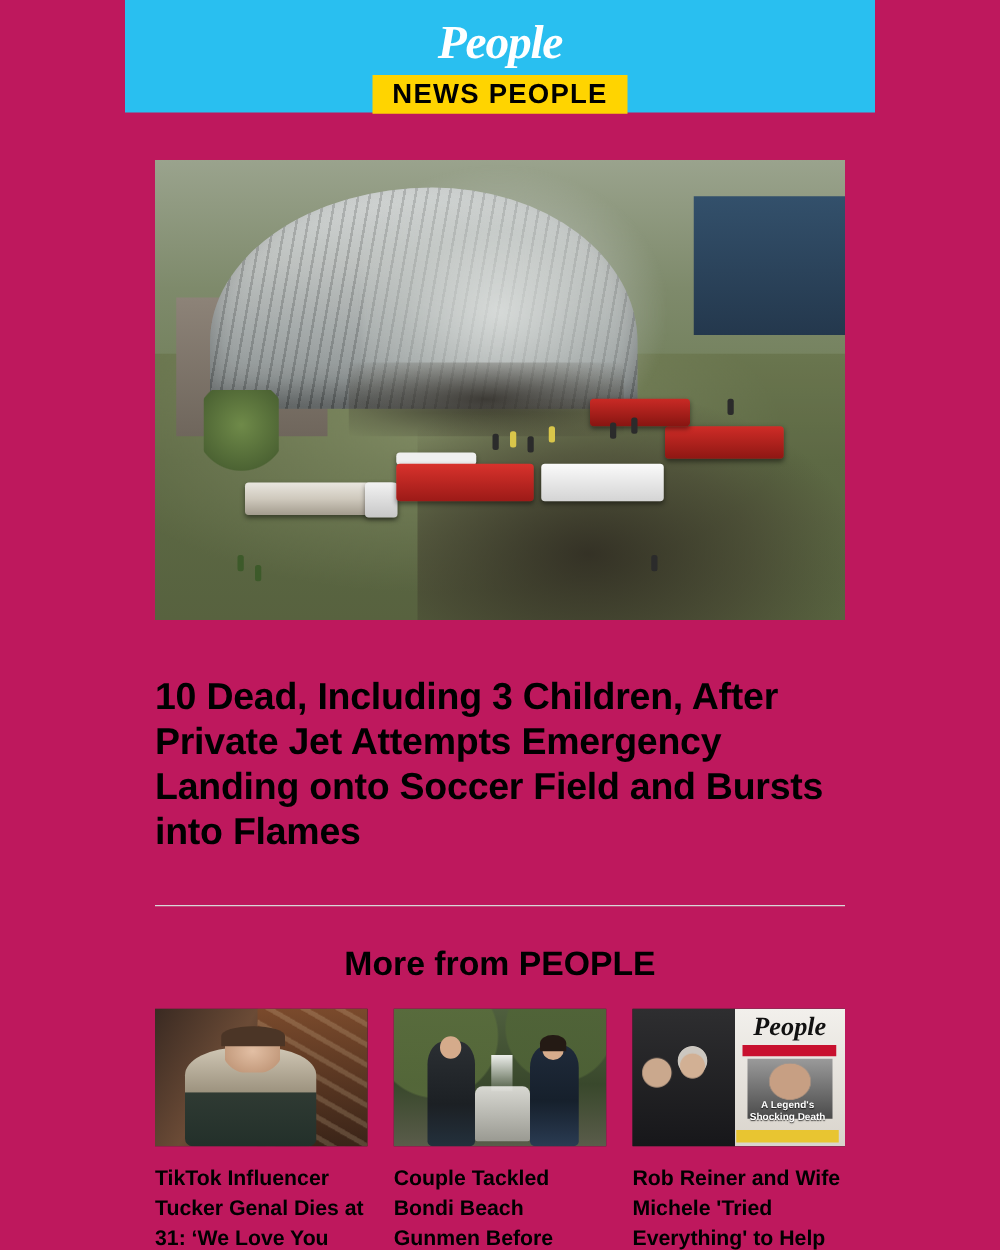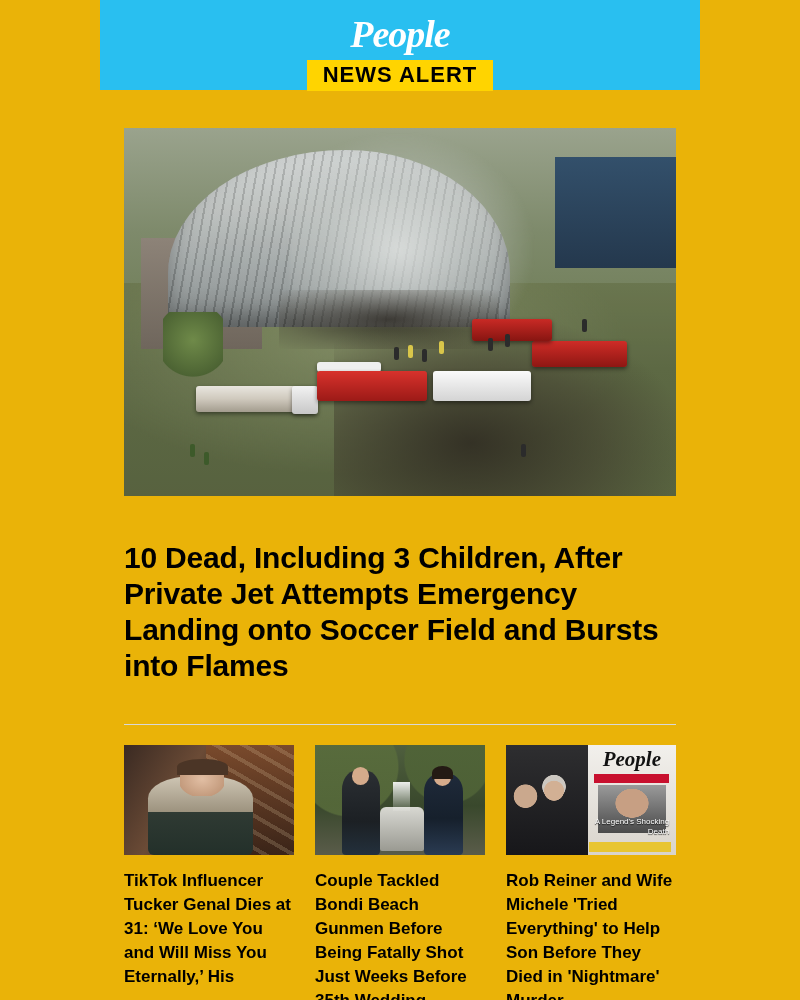--- a/index.html
+++ b/index.html
@@ -9,21 +9,21 @@
     width: 800px;
     height: 1000px;
     background: #ffffff;
     font-family: "Liberation Sans", sans-serif;
     overflow: hidden;
   }
 
   .email-wrap {
     width: 800px;
     height: 1000px;
-    background: #eab308;
+    background: #be185d;
     position: relative;
   }
 
   
   .header-band {
     width: 600px;
     margin: 0 auto;
     background: #29bff0;
     height: 90px;
     position: relative;
@@ -243,33 +243,33 @@
     background: linear-gradient(180deg, #f2f0ec 0%, #d9d4cc 100%); }
   .t3-mast { position: absolute; right: 2%; top: 4%; width: 48%; height: 20%;
     color: #111; font-family: "Liberation Serif", serif; font-style: italic;
     font-weight: bold; font-size: 21px; line-height: 20px; text-align: center; }
   .t3-band { position: absolute; right: 4%; top: 26%; width: 44%; height: 9%;
     background: #c8102e; }
   .t3-portrait { position: absolute; right: 6%; top: 36%; width: 40%; height: 44%;
     background: radial-gradient(ellipse at 50% 38%, #c79f83 0 34%, rgba(0,0,0,0) 35%),
                 linear-gradient(180deg, #9a9a9a 0%, #4a4a4a 100%); }
   .t3-cover-text { position: absolute; right: 4%; bottom: 16%; width: 46%;
-    color: #ffffff; font-size: 8px; line-height: 10px; font-weight: normal;
-    text-shadow: 0 1px 1px rgba(0,0,0,0.8); text-align: right; }
+    color: #ffffff; font-size: 8px; line-height: 10px; font-weight: bold;
+    text-shadow: 0 1px 1px rgba(0,0,0,0.8); text-align: center; }
   .t3-bottom { position: absolute; right: 3%; bottom: 3%; width: 48%; height: 9%;
     background: #e8c531; }
 </style>
 </head>
 <body>
 
 <div class="email-wrap">
 
   <div class="header-band">
     <div class="people-logo">People</div>
-    <div class="news-alert">NEWS ALERT</div>
+    <div class="news-alert">NEWS PEOPLE</div>
   </div>
 
   <div class="content">
 
     <a class="lead-image">
       <span class="ph-sky"></span>
       <span class="ph-field"></span>
       <span class="ph-wall"></span>
       <span class="ph-bluebldg"></span>
       <span class="ph-hangar"></span>
@@ -296,20 +296,21 @@
       <span class="person" style="left:83%;top:52%;"></span>
       <span class="person g" style="left:12%;top:86%;"></span>
       <span class="person g" style="left:14.5%;top:88%;"></span>
       <span class="person" style="left:72%;top:86%;"></span>
     </a>
 
     <h1 class="headline">10 Dead, Including 3 Children, After Private Jet Attempts Emergency Landing onto Soccer Field and Bursts into Flames</h1>
 
     <hr class="divider">
 
+    <h2 class="more-title">More from PEOPLE</h2>
 
     <div class="grid">
 
       <div class="card">
         <a class="card-thumb">
           <span class="t1-bg"></span>
           <span class="t1-graf"></span>
           <span class="t1-person"></span>
           <span class="t1-face"></span>
           <span class="t1-hair"></span>

